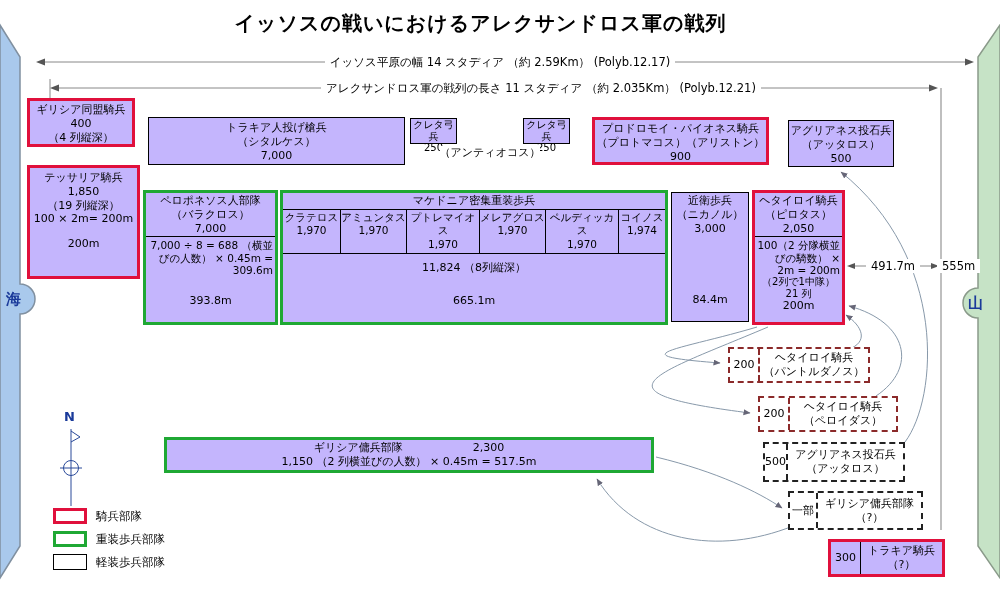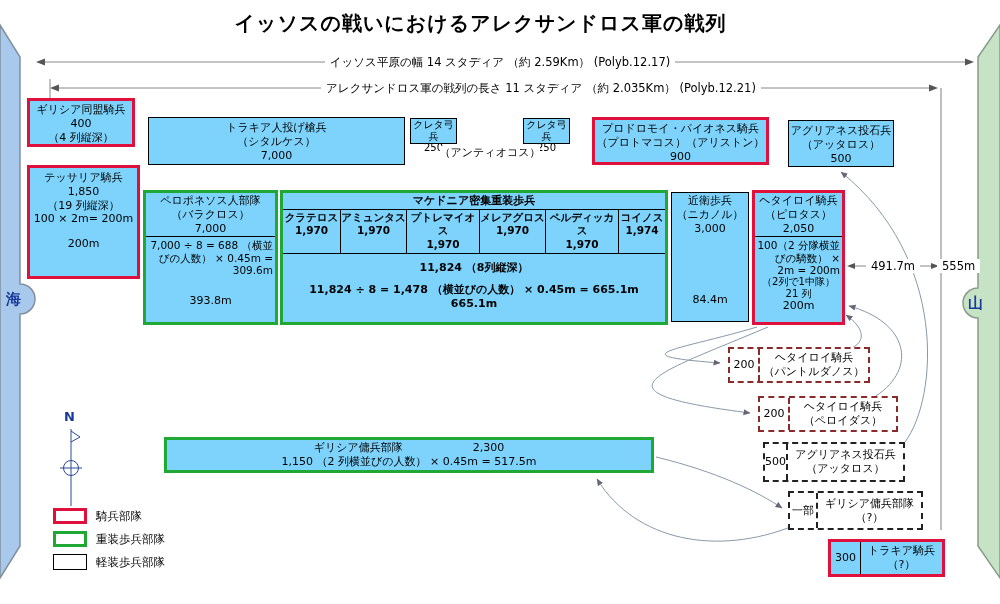--- a/index.html
+++ b/index.html
@@ -3,21 +3,21 @@
 <meta charset="utf-8">
 <style>
   html,body{margin:0;padding:0;background:#fff;}
   #stage{position:relative;width:1000px;height:604px;background:#fff;overflow:hidden;
          font-family:"DejaVu Sans","Liberation Sans",sans-serif;color:#000;}
   #overlay{position:absolute;left:0;top:0;pointer-events:none;}
   .ttl{position:absolute;left:0;top:10px;width:961px;text-align:center;
        font-size:20px;font-weight:bold;letter-spacing:1px;}
   .dimlab{position:absolute;text-align:center;font-size:11.5px;}
   .dimlab span{background:#fff;padding:0 5px;}
-  .bx{position:absolute;background:#7dd3fc;border:1px solid #000;box-sizing:border-box;
+  .bx{position:absolute;background:#c4b5fd;border:1px solid #000;box-sizing:border-box;
       font-size:11px;line-height:1.25;text-align:center;}
   .red{border:3px solid #e0103c;}
   .green{border:3px solid #1fa834;}
   .split{display:flex;flex-direction:column;}
   .sect{padding:1px 2px;}
   .divd{border-top:1px solid #000;}
   .calc{text-align:right;font-size:10.5px;line-height:1.18;padding:2px 2px 0 2px;}
   .wline{margin-top:auto;padding-bottom:14px;}
   .ph-title{border-bottom:1px solid #000;font-size:11px;padding:1px 0;}
   .ph-row{display:flex;border-bottom:1px solid #000;}
@@ -159,21 +159,21 @@
   <div class="bx green split" style="left:143px;top:190px;width:135px;height:135px;">
     <div class="sect">
       <div>ペロポネソス人部隊</div>
       <div>（バラクロス）</div>
       <div>7,000</div>
     </div>
     <div class="divd calc">7,000 ÷ 8 = 688 （横並びの人数） × 0.45m = 309.6m</div>
     <div class="wline">393.8m</div>
   </div>
 
-  <div class="bx green split" style="left:280px;top:190px;width:388px;height:135px;font-weight:bold;">
+  <div class="bx green split" style="left:280px;top:190px;width:388px;height:135px;">
     <div class="ph-title">マケドニア密集重装歩兵</div>
     <div class="ph-row">
       <div class="ph-cell" style="width:58px;">
         <div>クラテロス</div>
           <div>1,970</div>
         </div>
       <div class="ph-cell" style="width:66px;">
         <div>アミュンタス</div>
           <div>1,970</div>
         </div>
@@ -188,21 +188,20 @@
       <div class="ph-cell" style="width:73px;">
         <div>ペルディッカス</div>
           <div>1,970</div>
         </div>
       <div class="ph-cell" style="flex:1;">
         <div>コイノス</div>
           <div>1,974</div>
         </div>
     </div>
     <div style="margin-top:7px;">11,824 （8列縦深）</div>
-    <div style="margin-top:9px;">11,824 ÷ 8 = 1,478 （横並びの人数） × 0.45m = 665.1m</div>
     <div class="wline">665.1m</div>
   </div>
 
   <div class="bx split" style="left:671px;top:192px;width:78px;height:130px;">
     <div class="sect">
       <div>近衛歩兵</div>
       <div>（ニカノル）</div>
       <div>3,000</div>
     </div>
     <div class="wline">84.4m</div>

